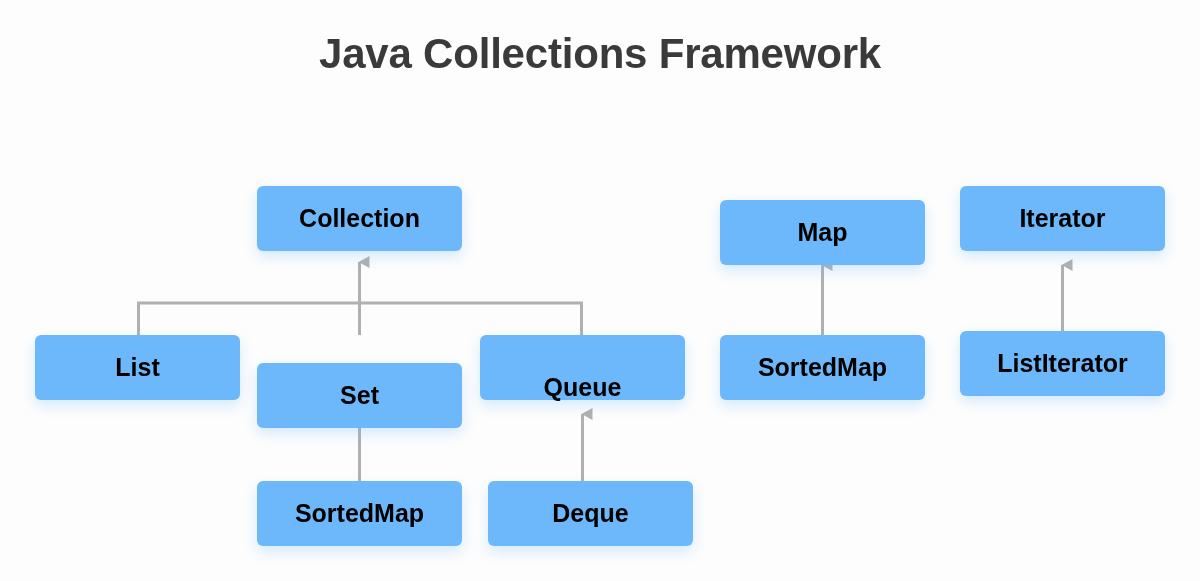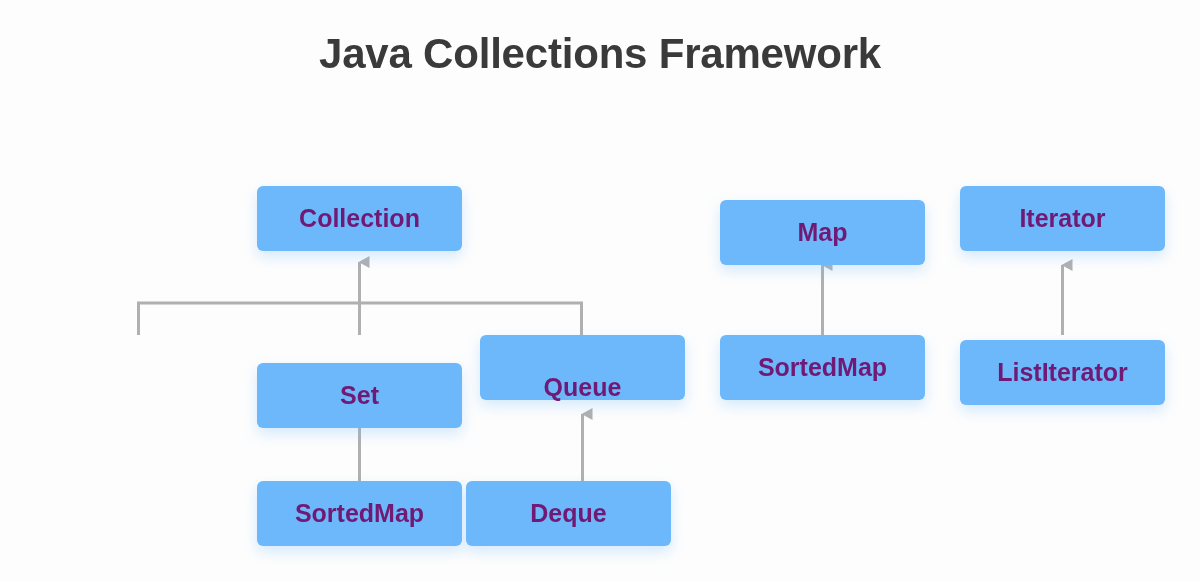--- a/index.html
+++ b/index.html
@@ -38,21 +38,21 @@
     width: 205px;
     height: 65px;
     background: #6cb8fb;
     border-radius: 6px;
     box-shadow: 0 6px 14px rgba(108, 184, 251, 0.28);
     display: flex;
     align-items: center;
     justify-content: center;
   }
   .node-label {
-    color: #701a75;
+    color: #000000;
     font-size: 25px;
     font-weight: bold;
     line-height: 1;
     white-space: nowrap;
     user-select: none;
   }
   .connector-layer {
     position: absolute;
     left: 0;
     top: 0;
@@ -102,38 +102,41 @@
   </div>
 
   <div class="node-box" style="left:720px; top:186px;margin-top:14px;">
     <span class="node-label">Map</span>
   </div>
 
   <div class="node-box" style="left:960px; top:186px;">
     <span class="node-label">Iterator</span>
   </div>
 
+  <div class="node-box" style="left:35px; top:335px;">
+    <span class="node-label">List</span>
+  </div>
 
   <div class="node-box" style="left:257px; top:335px;margin-top:28px;">
     <span class="node-label">Set</span>
   </div>
 
   <div class="node-box" style="left:480px; top:335px;align-items:flex-end;">
     <span class="node-label">Queue</span>
   </div>
 
   <div class="node-box" style="left:720px; top:335px;">
     <span class="node-label">SortedMap</span>
   </div>
 
-  <div class="node-box" style="left:960px; top:340px;">
+  <div class="node-box" style="left:960px; top:331px;">
     <span class="node-label">ListIterator</span>
   </div>
 
   <div class="node-box" style="left:257px; top:481px;">
     <span class="node-label">SortedMap</span>
   </div>
 
-  <div class="node-box" style="left:466px; top:481px;justify-content:center;">
+  <div class="node-box" style="left:488px; top:481px;justify-content:center;">
     <span class="node-label">Deque</span>
   </div>
 
 </div>
 
 </body></html>

